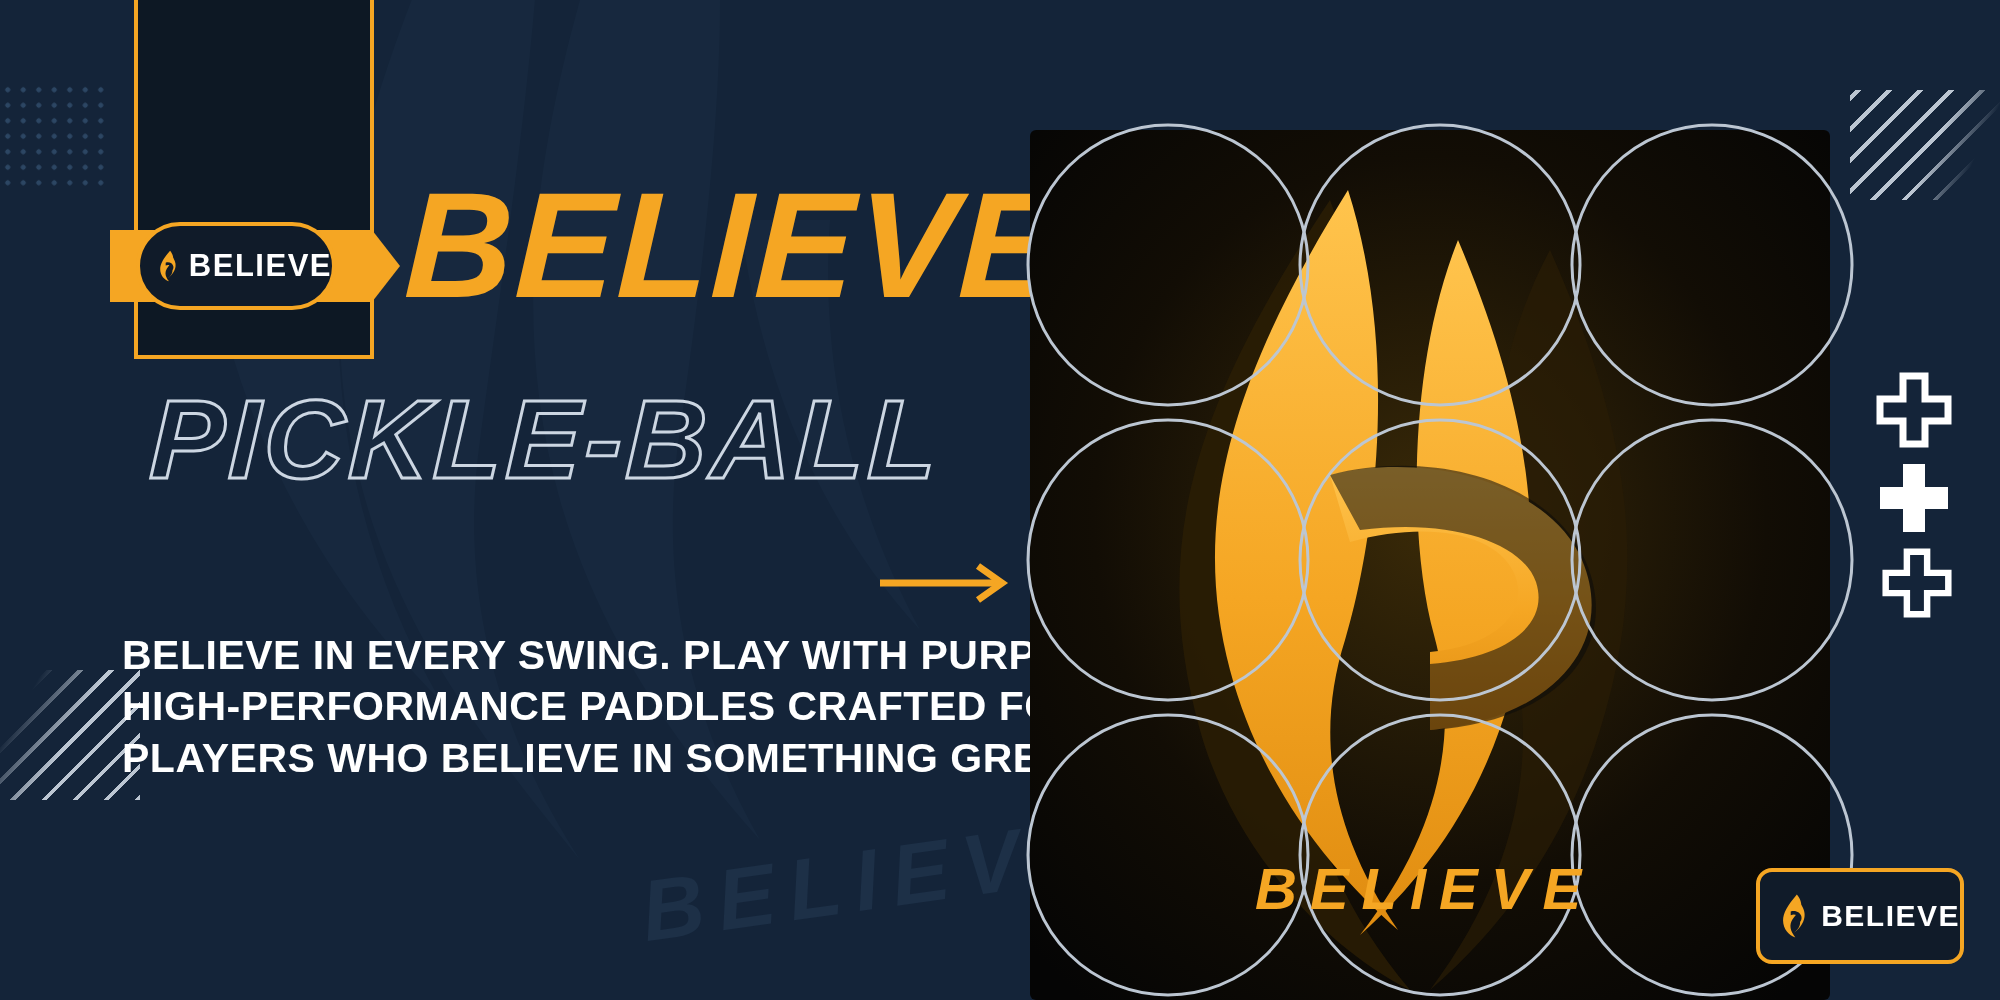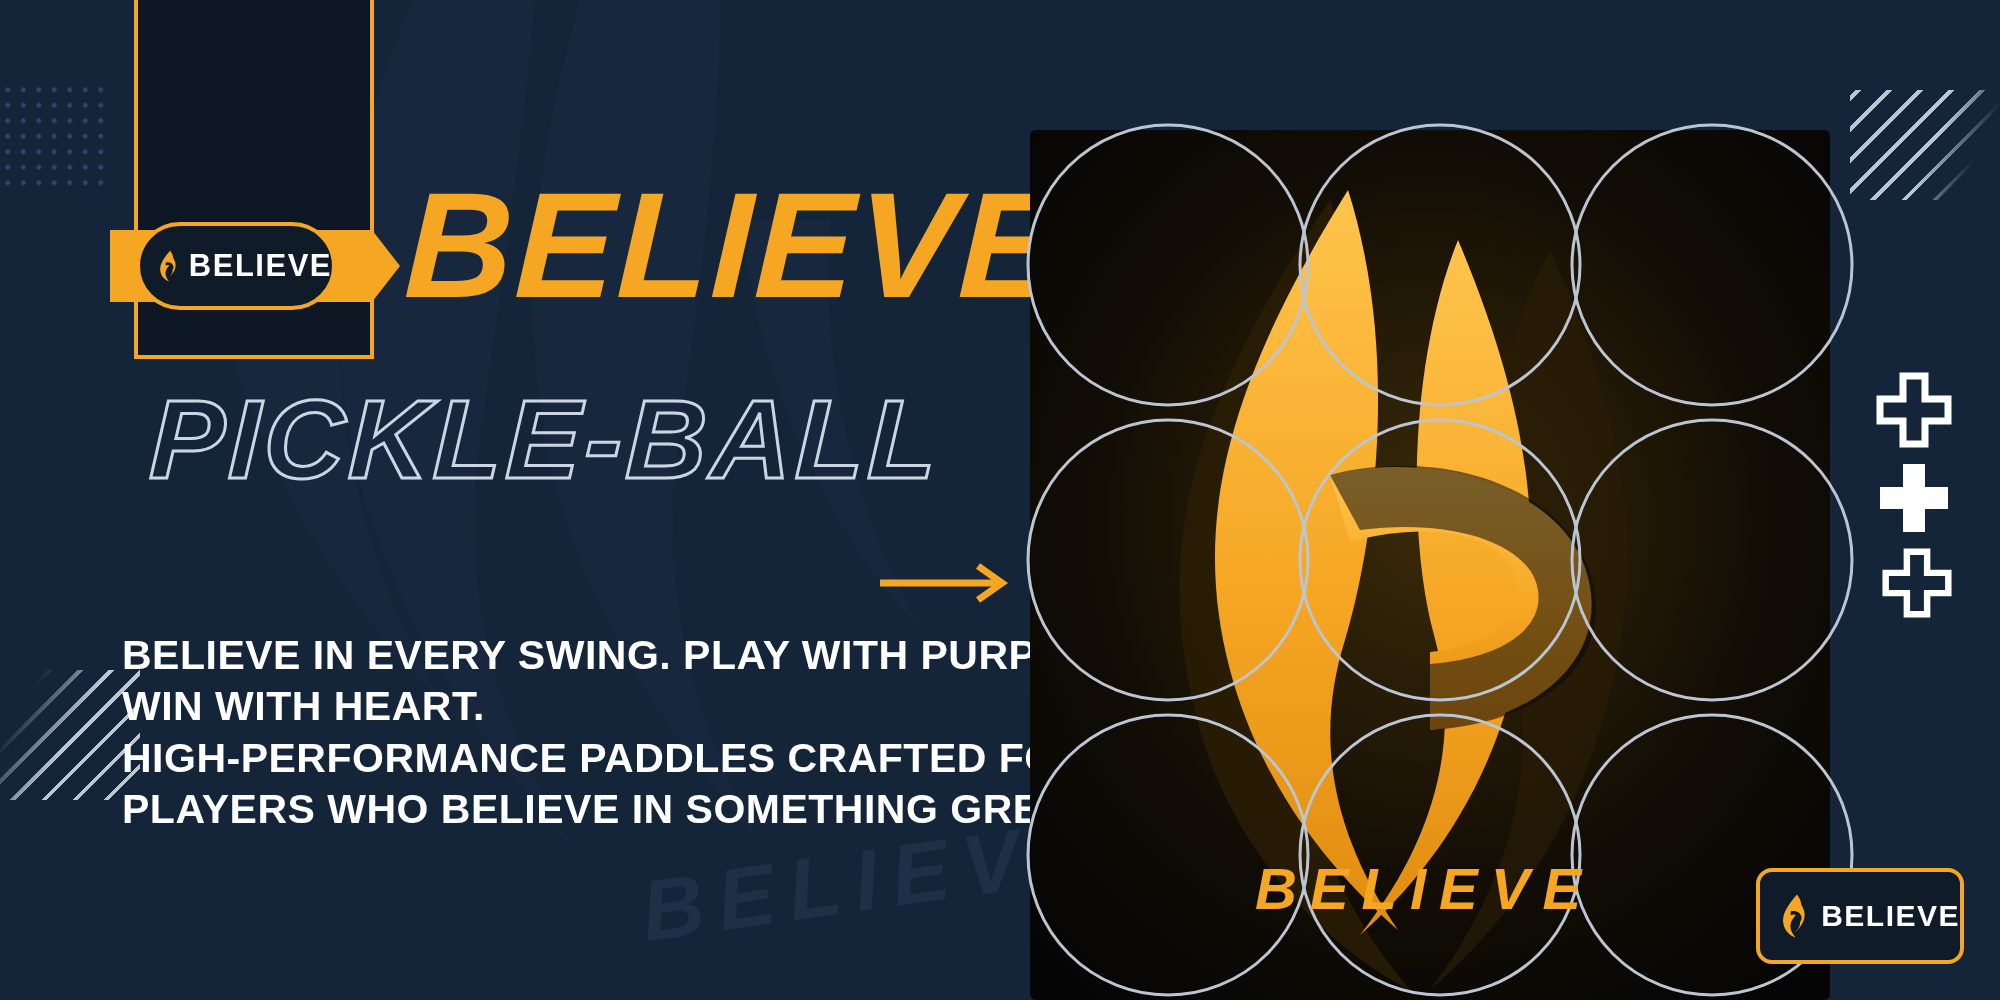--- a/index.html
+++ b/index.html
@@ -228,21 +228,20 @@
   <div class="hero-believe">BELIEVE</div>
   <div class="hero-pickleball">PICKLE-BALL</div>
 
   <svg class="hero-arrow" width="140" height="46" viewBox="0 0 140 46">
     <line x1="0" y1="23" x2="118" y2="23" stroke="#f5a623" stroke-width="7"></line>
     <polyline points="98,6 122,23 98,40" fill="none" stroke="#f5a623" stroke-width="7"></polyline>
   </svg>
 
   <div class="hero-copy">
     <p>BELIEVE IN EVERY SWING. PLAY WITH PURPOSE.</p>
-    <p>WIN WITH HEART.</p>
     <p>HIGH-PERFORMANCE PADDLES CRAFTED FOR</p>
     <p>PLAYERS WHO BELIEVE IN SOMETHING GREATER.</p>
   </div>
 
   <div class="collage">
     <svg class="collage-img" viewBox="0 0 800 870" preserveAspectRatio="none">
       <defs>
         <linearGradient id="gflame" x1="0" y1="0" x2="0" y2="1">
           <stop offset="0%" stop-color="#ffc44d"></stop>
           <stop offset="55%" stop-color="#f5a623"></stop>

